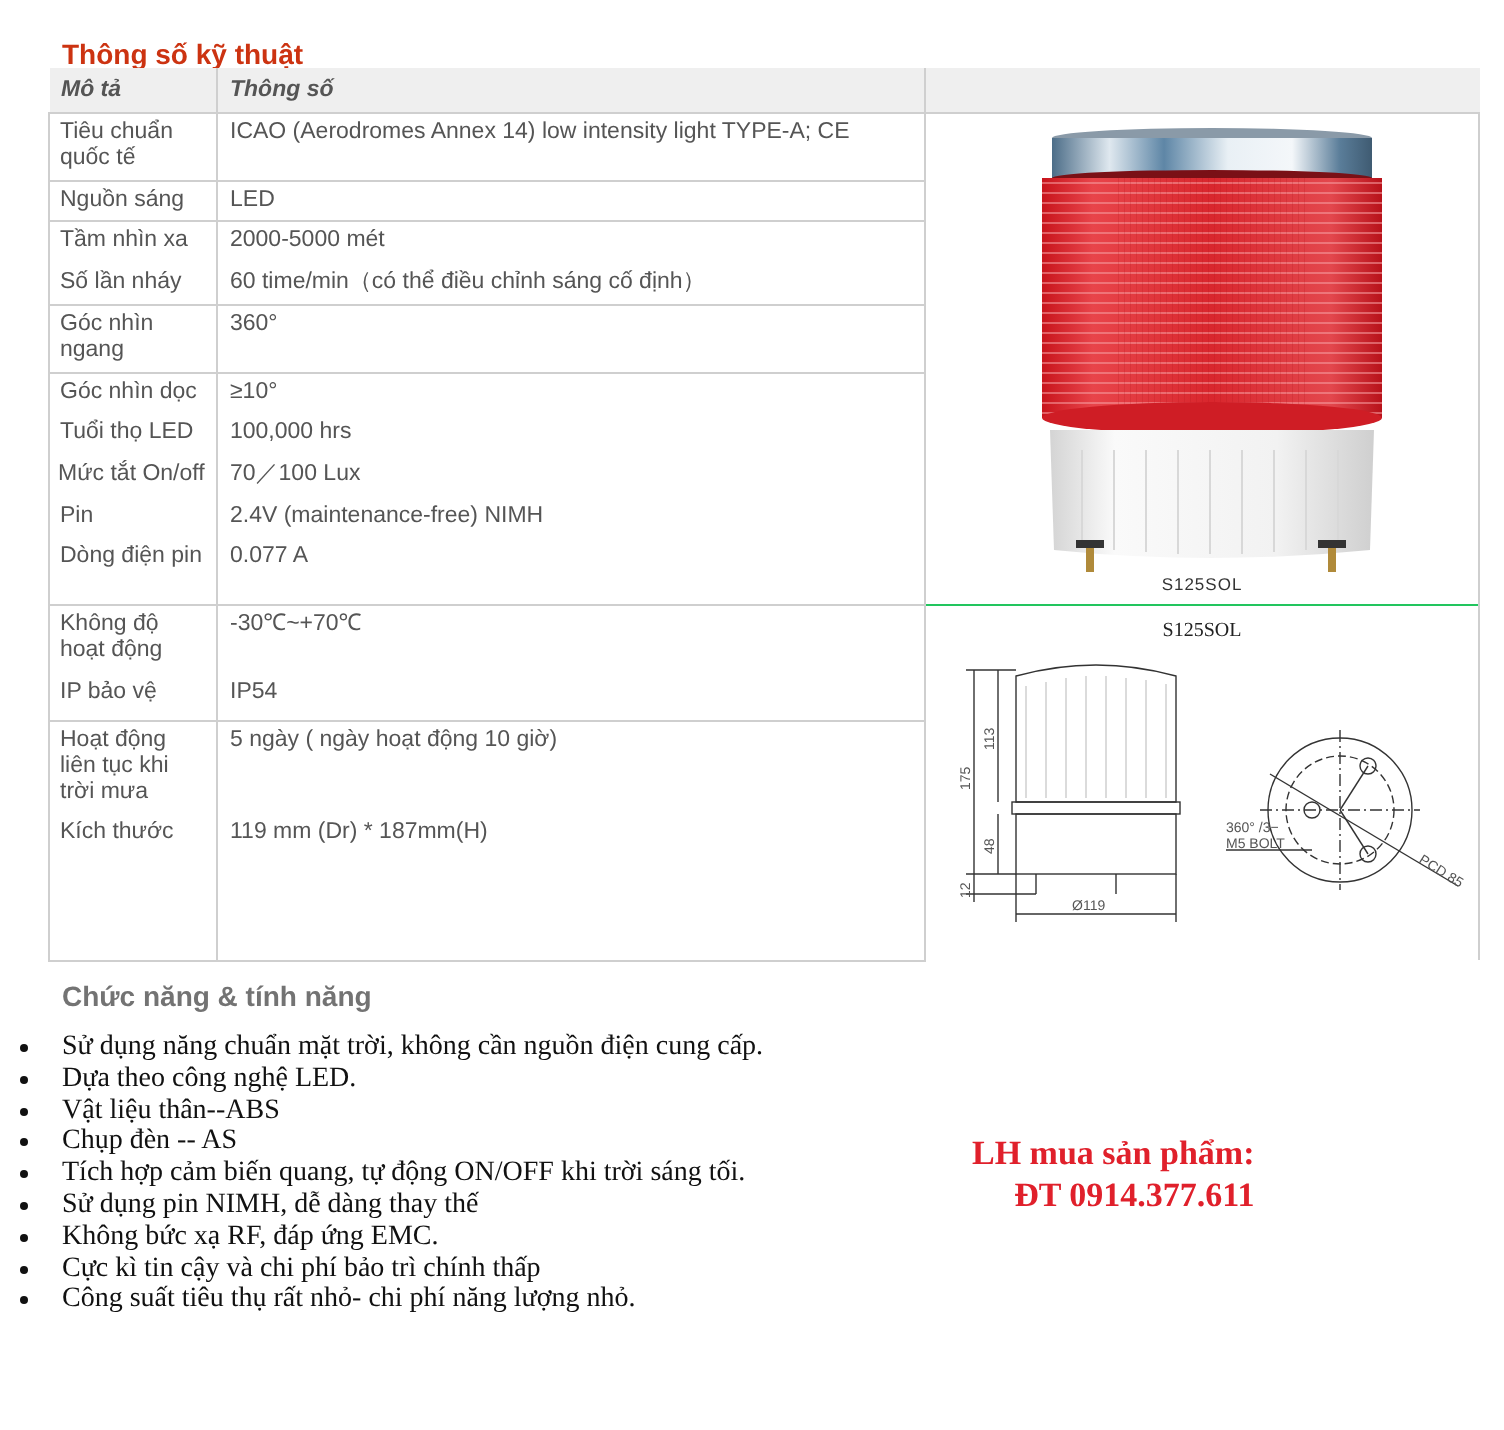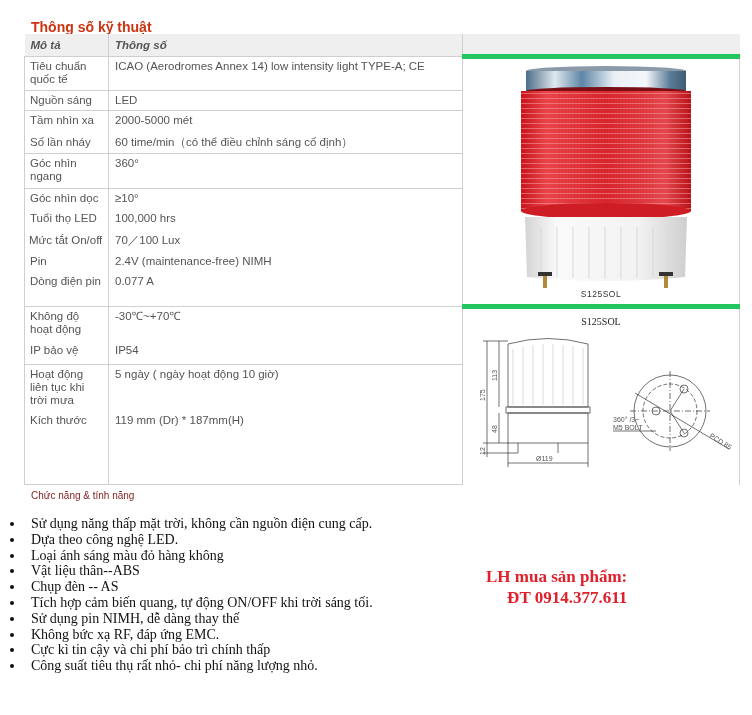--- a/index.html
+++ b/index.html
@@ -30,32 +30,32 @@
   .spec-table th.h1 { border-right: 1px solid #cfcfcf; }
   .spec-table th.h3 { border-left: 1px solid #cfcfcf; }
 
   .spec-table td {
     padding: 3px 4px 2px 6px; vertical-align: top; line-height: 13px;
   }
   .spec-table td.lbl { border-left: 1px solid #cfcfcf; border-right: 1px solid #cfcfcf; padding-left: 5px; }
   .spec-table td.val { }
   .spec-table td.img { border-left: 1px solid #cfcfcf; border-right: 1px solid #cfcfcf; padding: 0; vertical-align: top; text-align: center; }
   .spec-table tr.sep td.lbl, .spec-table tr.sep td.val { border-top: 1px solid #cfcfcf; }
-  .spec-table tr.sep td.img { border-top: 5px solid #22c55e; }
+  .spec-table tr.sep td.img { border-top: 1px solid #22c55e; }
   .spec-table tr.last td { border-bottom: 1px solid #cfcfcf; }
   .spec-table tr.sub td.lbl, .spec-table tr.sub td.val { padding-top: 4px; }
 
   .lamp-wrap { position: relative; width: 100%; height: 245px; }
   .lamp-caption { position: absolute; left: 0; right: 0; top: 229px; font-size: 8.5px; color: #333; text-align: center; letter-spacing: 0.5px; }
   .drawing-wrap { position: relative; width: 100%; height: 176px; }
   .drawing-title { position: absolute; left: 0; right: 0; top: 6px; font-family: "Liberation Serif", serif; font-size: 10px; color: #222; text-align: center; }
 
   .features-title {
     position: absolute; left: 31px; top: 490px;
-    font-weight: normal; font-size: 10px; color: #7f1d1d;
+    font-weight: bold; font-size: 14px; color: #737373;
   }
   .features {
     position: absolute; left: 8px; top: 516px; list-style: none;
     font-family: "Liberation Serif", serif; font-size: 14px; color: #111; line-height: 15.8px;
   }
   .features li { position: relative; padding-left: 23px; }
   .features li::before {
     content: ""; position: absolute; left: 2px; top: 6px; width: 4px; height: 4px; border-radius: 50%; background: #111;
   }
 
@@ -262,23 +262,22 @@
     </tr>
     <tr class="sub last" style="height:74px">
       <td class="lbl">Kích thước</td>
       <td class="val">119 mm (Dr) * 187mm(H)</td>
     </tr>
   </tbody>
 </table>
 
 <div class="features-title">Chức năng &amp; tính năng</div>
 <ul class="features">
-  <li>Sử dụng năng thấp mặt trời, không cần nguồn điện cung cấp.</li>
+  <li>Sử dụng năng chuẩn mặt trời, không cần nguồn điện cung cấp.</li>
   <li>Dựa theo công nghệ LED.</li>
-  <li>Loại ánh sáng màu đỏ hàng không</li>
   <li>Vật liệu thân--ABS</li>
   <li>Chụp đèn -- AS</li>
   <li>Tích hợp cảm biến quang, tự động ON/OFF khi trời sáng tối.</li>
   <li>Sử dụng pin NIMH, dễ dàng thay thế</li>
   <li>Không bức xạ RF, đáp ứng EMC.</li>
   <li>Cực kì tin cậy và chi phí bảo trì chính thấp</li>
   <li>Công suất tiêu thụ rất nhỏ- chi phí năng lượng nhỏ.</li>
 </ul>
 
 <div class="contact">

